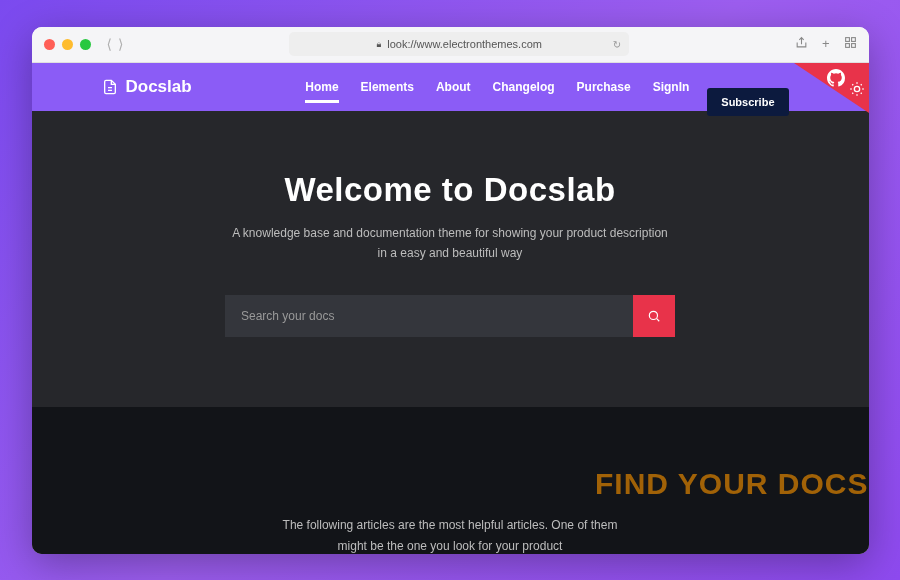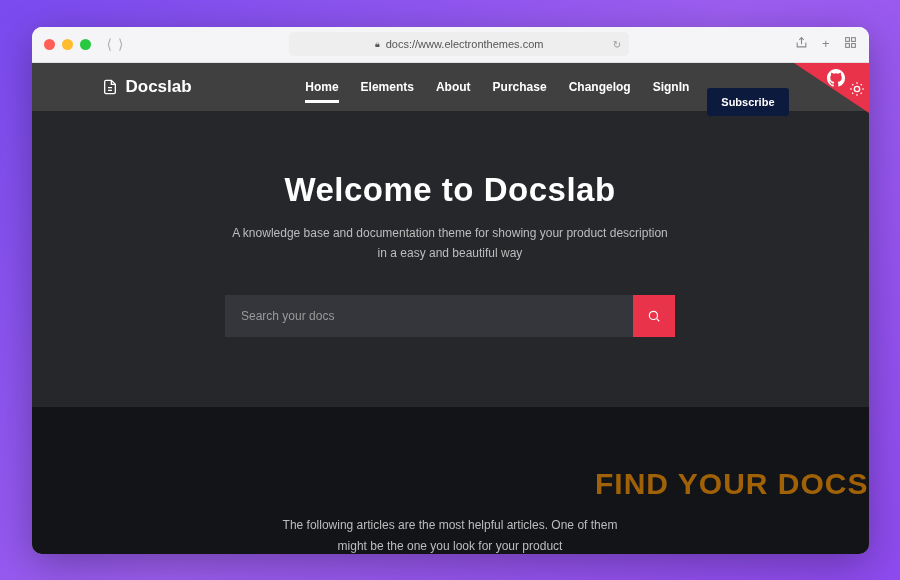--- a/index.html
+++ b/index.html
@@ -51,21 +51,21 @@
 .browser-action { cursor: pointer; }
 
 .site {
   flex: 1;
   background: #26272b;
   overflow: hidden;
   position: relative;
 }
 .site-nav {
   height: 48px;
-  background: #404040;
+  background: #8b5cf6;
   display: flex; align-items: center;
   padding: 0 0 0 70px;
   position: relative;
 }
 .brand {
   display: flex; align-items: center; gap: 8px;
   color: #fff; font-weight: 600; font-size: 17px;
 }
 .brand-icon { width: 16px; height: 16px; }
 .nav-links {
@@ -152,21 +152,21 @@
       <div class="tl red"></div>
       <div class="tl yellow"></div>
       <div class="tl green"></div>
     </div>
     <div class="nav-arrows">
       <span class="nav-arrow">⟨</span>
       <span class="nav-arrow">⟩</span>
     </div>
     <div class="urlbar">
       <span class="url-lock">🔒︎</span>
-      <span>docs://www.electronthemes.com</span>
+      <span>look://www.electronthemes.com</span>
       <span class="url-reload">↻</span>
     </div>
     <div class="browser-actions">
       <span class="browser-action">
         <svg width="13" height="13" viewBox="0 0 24 24" fill="none" stroke="#888" stroke-width="2">
             <path d="M4 12v8h16v-8M12 15V3M8 7l4-4 4 4"></path>
           </svg>
       </span>
       <span class="browser-action">+</span>
       <span class="browser-action">
@@ -186,22 +186,22 @@
         <svg class="brand-icon" viewBox="0 0 24 24" fill="none" stroke="#fff" stroke-width="2">
             <path d="M14 2H6a2 2 0 0 0-2 2v16a2 2 0 0 0 2 2h12a2 2 0 0 0 2-2V8z"></path>
             <path d="M14 2v6h6M9 13h6M9 17h6"></path>
           </svg>
         <span>Docslab</span>
       </div>
       <div class="nav-links">
         <span class="nav-link active">Home</span>
         <span class="nav-link">Elements</span>
         <span class="nav-link">About</span>
+        <span class="nav-link">Changelog</span>
         <span class="nav-link">Purchase</span>
-        <span class="nav-link">Changelog</span>
         <span class="nav-link">SignIn</span>
       </div>
       <div class="subscribe-btn">Subscribe</div>
       <div class="corner-ribbon"></div>
       <div class="corner-icons">
         <svg class="gh-icon" viewBox="0 0 16 16">
             <path d="M8 0C3.58 0 0 3.58 0 8c0 3.54 2.29 6.53 5.47 7.59.4.07.55-.17.55-.38 0-.19-.01-.82-.01-1.49-2.01.37-2.53-.49-2.69-.94-.09-.23-.48-.94-.82-1.13-.28-.15-.68-.52-.01-.53.63-.01 1.08.58 1.23.82.72 1.21 1.87.87 2.33.66.07-.52.28-.87.51-1.07-1.78-.2-3.64-.89-3.64-3.95 0-.87.31-1.59.82-2.15-.08-.2-.36-1.02.08-2.12 0 0 .67-.21 2.2.82a7.5 7.5 0 0 1 4 0c1.53-1.04 2.2-.82 2.2-.82.44 1.1.16 1.92.08 2.12.51.56.82 1.27.82 2.15 0 3.07-1.87 3.75-3.65 3.95.29.25.54.73.54 1.48 0 1.07-.01 1.93-.01 2.2 0 .21.15.46.55.38A8.013 8.013 0 0 0 16 8c0-4.42-3.58-8-8-8z"></path>
           </svg>
         <svg class="sun-icon" viewBox="0 0 24 24">
             <circle cx="12" cy="12" r="4"></circle>

